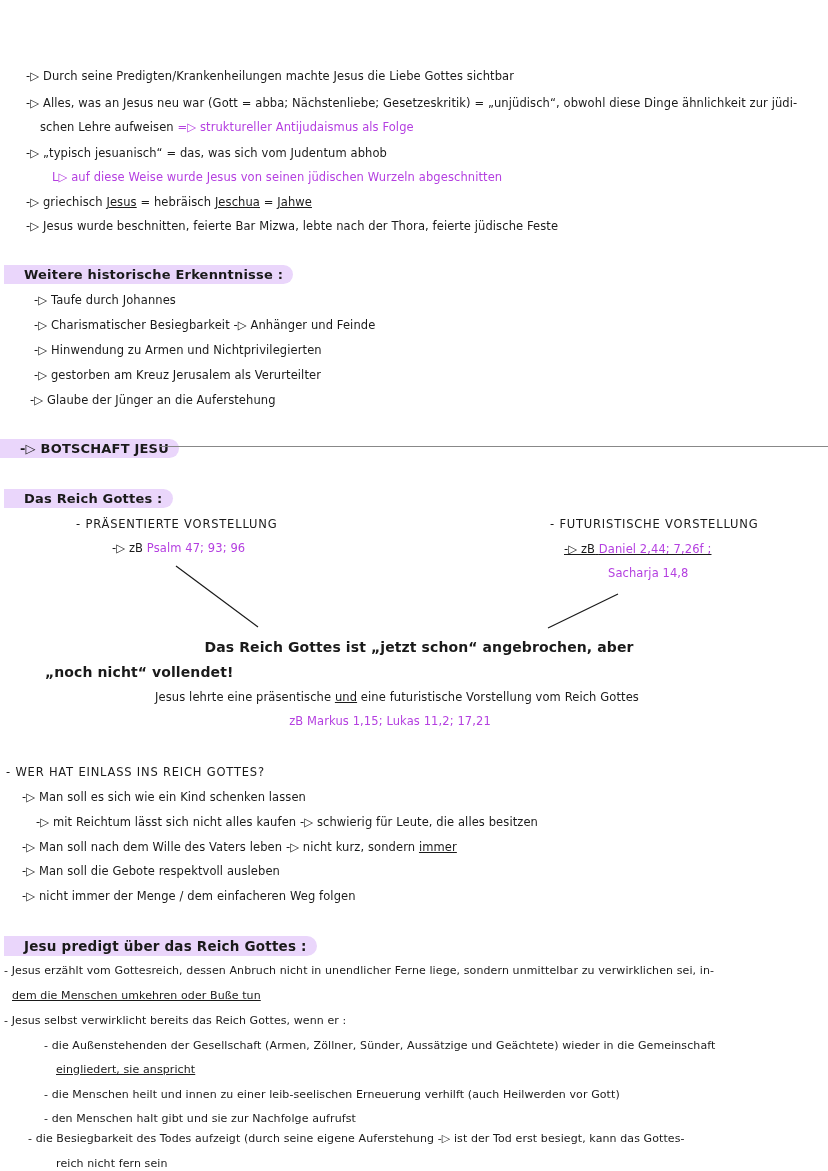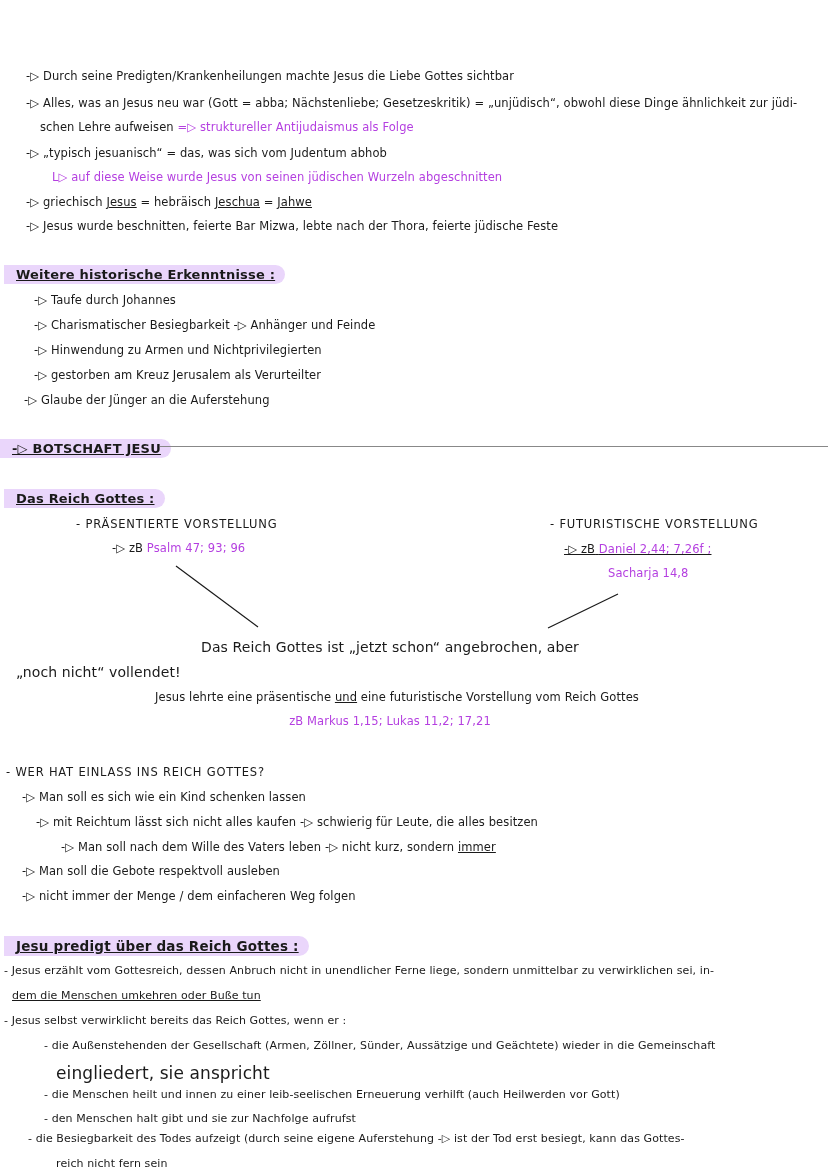--- a/index.html
+++ b/index.html
@@ -5,25 +5,25 @@
     html, body { margin: 0; padding: 0; background: #ffffff; }
     body {
       width: 828px; height: 1171px; position: relative; overflow: hidden;
       font-family: "DejaVu Sans", sans-serif; color: #1a1a1a;
     }
     .line {
       position: absolute; white-space: nowrap; font-size: 11.5px; letter-spacing: 0.1px;
     }
     .purple { color: #b43fe0; }
     .hl {
-      background: #ead6fb; border-radius: 0 12px 12px 0; padding: 2px 10px 2px 12px;
-      font-size: 13px; font-weight: bold; letter-spacing: 0.2px; text-decoration: underline;
+      background: #ead6fb; border-radius: 0 12px 12px 0; padding: 2px 10px 2px 20px;
+      font-size: 13px; font-weight: bold; letter-spacing: 0.2px;
     }
     .caps { font-size: 11.5px; letter-spacing: 0.8px; }
-    .center-bold { font-size: 14px; font-weight: normal; }
+    .center-bold { font-size: 14px; font-weight: bold; padding-left: 29px; }
     .u { text-decoration: underline; text-align: center; }
     .rule { position: absolute; height: 1px; background: #888; }
     svg.connector { position: absolute; left: 0; top: 0; }
   </style>
 </head>
 <body>
 
 <div class="line" style="left:26px;top:69px;">
   <span>-▷</span>
   <span>Durch seine Predigten/Krankenheilungen machte Jesus die Liebe Gottes sichtbar</span>
@@ -57,21 +57,21 @@
 <div class="line" style="left:26px;top:219px;">
   <span>-▷</span>
   <span>Jesus wurde beschnitten, feierte Bar Mizwa, lebte nach der Thora, feierte jüdische Feste</span>
 </div>
 
 <div class="line hl" style="left:4px;top:265px;">Weitere historische Erkenntnisse :</div>
 <div class="line" style="left:34px;top:293px;">-▷ Taufe durch Johannes</div>
 <div class="line" style="left:34px;top:318px;">-▷ Charismatischer Besiegbarkeit -▷ Anhänger und Feinde</div>
 <div class="line" style="left:34px;top:343px;">-▷ Hinwendung zu Armen und Nichtprivilegierten</div>
 <div class="line" style="left:34px;top:368px;">-▷ gestorben am Kreuz Jerusalem als Verurteilter</div>
-<div class="line" style="left:24px;top:393px;">-▷ Glaube der Jünger an die Auferstehung</div>
+<div class="line" style="left:30px;top:393px;">-▷ Glaube der Jünger an die Auferstehung</div>
 
 <div class="line hl" style="left:0px;top:439px;">-▷ BOTSCHAFT JESU</div>
 <div class="rule" style="left:160px;top:446px;width:668px;"></div>
 
 <div class="line hl" style="left:4px;top:489px;">Das Reich Gottes :</div>
 
 <div class="line caps" style="left:76px;top:517px;">- PRÄSENTIERTE VORSTELLUNG</div>
 <div class="line" style="left:92px;top:541px;margin-left:20px;">
   <span>-▷ zB</span>
   <span class="purple">Psalm 47; 93; 96</span>
@@ -94,29 +94,29 @@
 <div class="line" style="left:0;width:794px;text-align:center;top:690px;">
   <span>Jesus lehrte eine präsentische</span>
   <span class="u">und</span>
   <span>eine futuristische Vorstellung vom Reich Gottes</span>
 </div>
 <div class="line purple" style="left:0;width:780px;text-align:center;top:714px;">zB Markus 1,15; Lukas 11,2; 17,21</div>
 
 <div class="line caps" style="left:6px;top:765px;">- WER HAT EINLASS INS REICH GOTTES?</div>
 <div class="line" style="left:22px;top:790px;">-▷ Man soll es sich wie ein Kind schenken lassen</div>
 <div class="line" style="left:36px;top:815px;">-▷ mit Reichtum lässt sich nicht alles kaufen -▷ schwierig für Leute, die alles besitzen</div>
-<div class="line" style="left:22px;top:840px;margin-left:39px;">
+<div class="line" style="left:22px;top:840px;">
   <span>-▷ Man soll nach dem Wille des Vaters leben -▷ nicht kurz, sondern</span>
   <span class="u">immer</span>
 </div>
 <div class="line" style="left:22px;top:864px;">-▷ Man soll die Gebote respektvoll ausleben</div>
 <div class="line" style="left:22px;top:889px;">-▷ nicht immer der Menge / dem einfacheren Weg folgen</div>
 
 <div class="line hl" style="left:4px;top:936px;font-size:13.5px;">Jesu predigt über das Reich Gottes :</div>
 <div class="line" style="left:4px;top:964px;font-size:11px;">- Jesus erzählt vom Gottesreich, dessen Anbruch nicht in unendlicher Ferne liege, sondern unmittelbar zu verwirklichen sei, in-</div>
 <div class="line" style="left:12px;top:989px;font-size:11px;text-decoration:underline;">dem die Menschen umkehren oder Buße tun</div>
 <div class="line" style="left:4px;top:1014px;font-size:11px;">- Jesus selbst verwirklicht bereits das Reich Gottes, wenn er :</div>
 <div class="line" style="left:44px;top:1039px;font-size:11px;">- die Außenstehenden der Gesellschaft (Armen, Zöllner, Sünder, Aussätzige und Geächtete) wieder in die Gemeinschaft</div>
-<div class="line" style="left:56px;top:1063px;font-size:17px;">eingliedert, sie anspricht</div>
+<div class="line" style="left:56px;top:1063px;font-size:11px;text-decoration:underline;">eingliedert, sie anspricht</div>
 <div class="line" style="left:44px;top:1088px;font-size:11px;">- die Menschen heilt und innen zu einer leib-seelischen Erneuerung verhilft (auch Heilwerden vor Gott)</div>
 <div class="line" style="left:44px;top:1112px;font-size:11px;">- den Menschen halt gibt und sie zur Nachfolge aufrufst</div>
 <div class="line" style="left:28px;top:1132px;font-size:11px;">- die Besiegbarkeit des Todes aufzeigt (durch seine eigene Auferstehung -▷ ist der Tod erst besiegt, kann das Gottes-</div>
 <div class="line" style="left:56px;top:1157px;font-size:11px;">reich nicht fern sein</div>
 
 </body></html>

